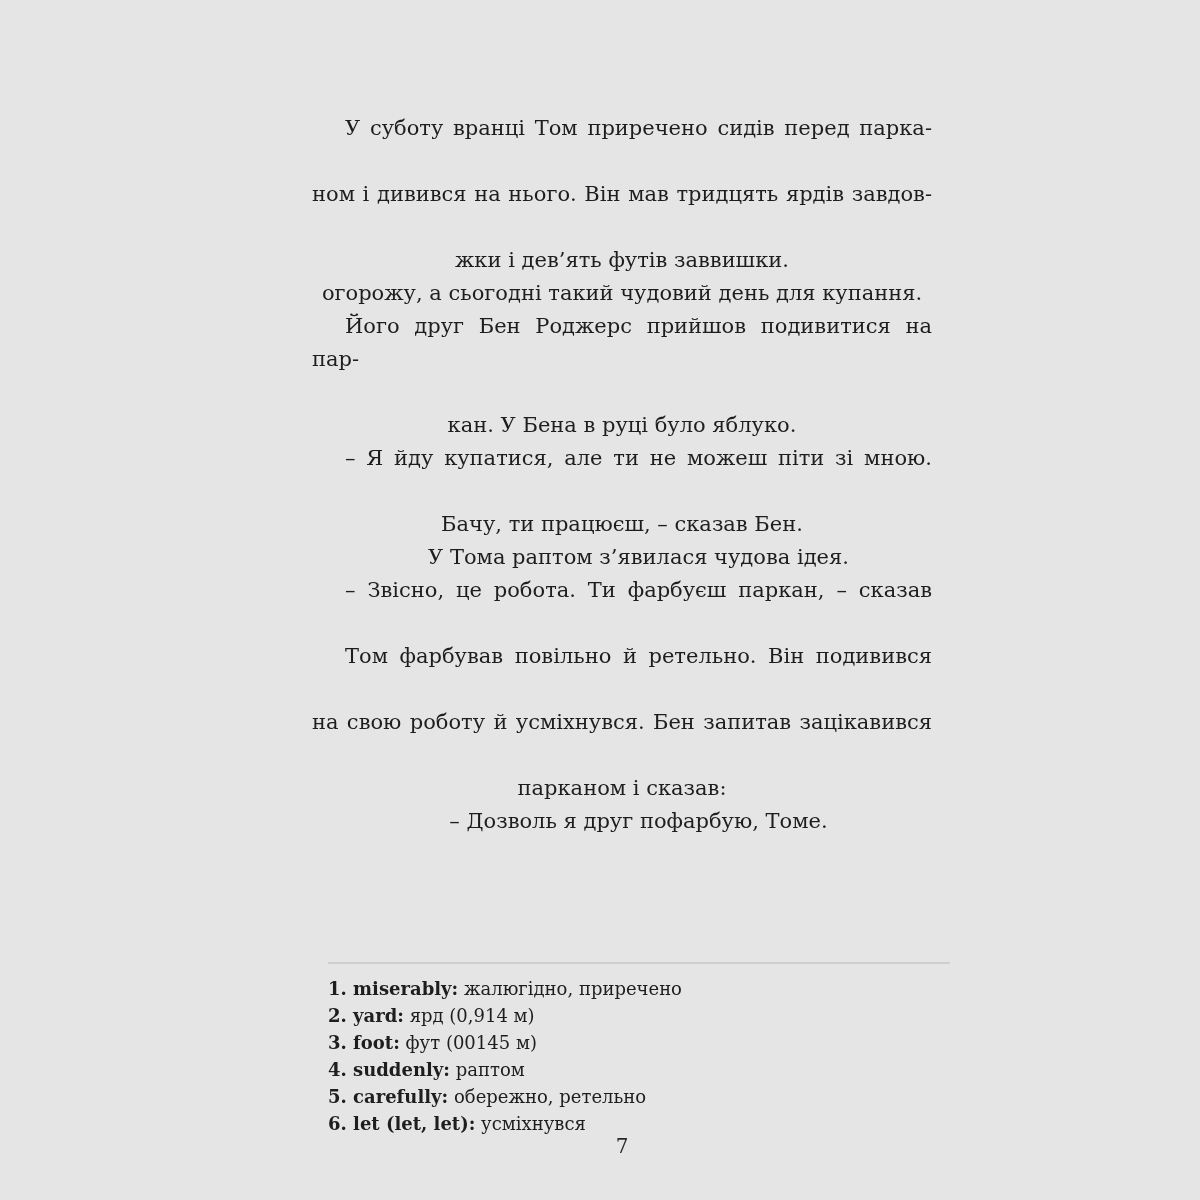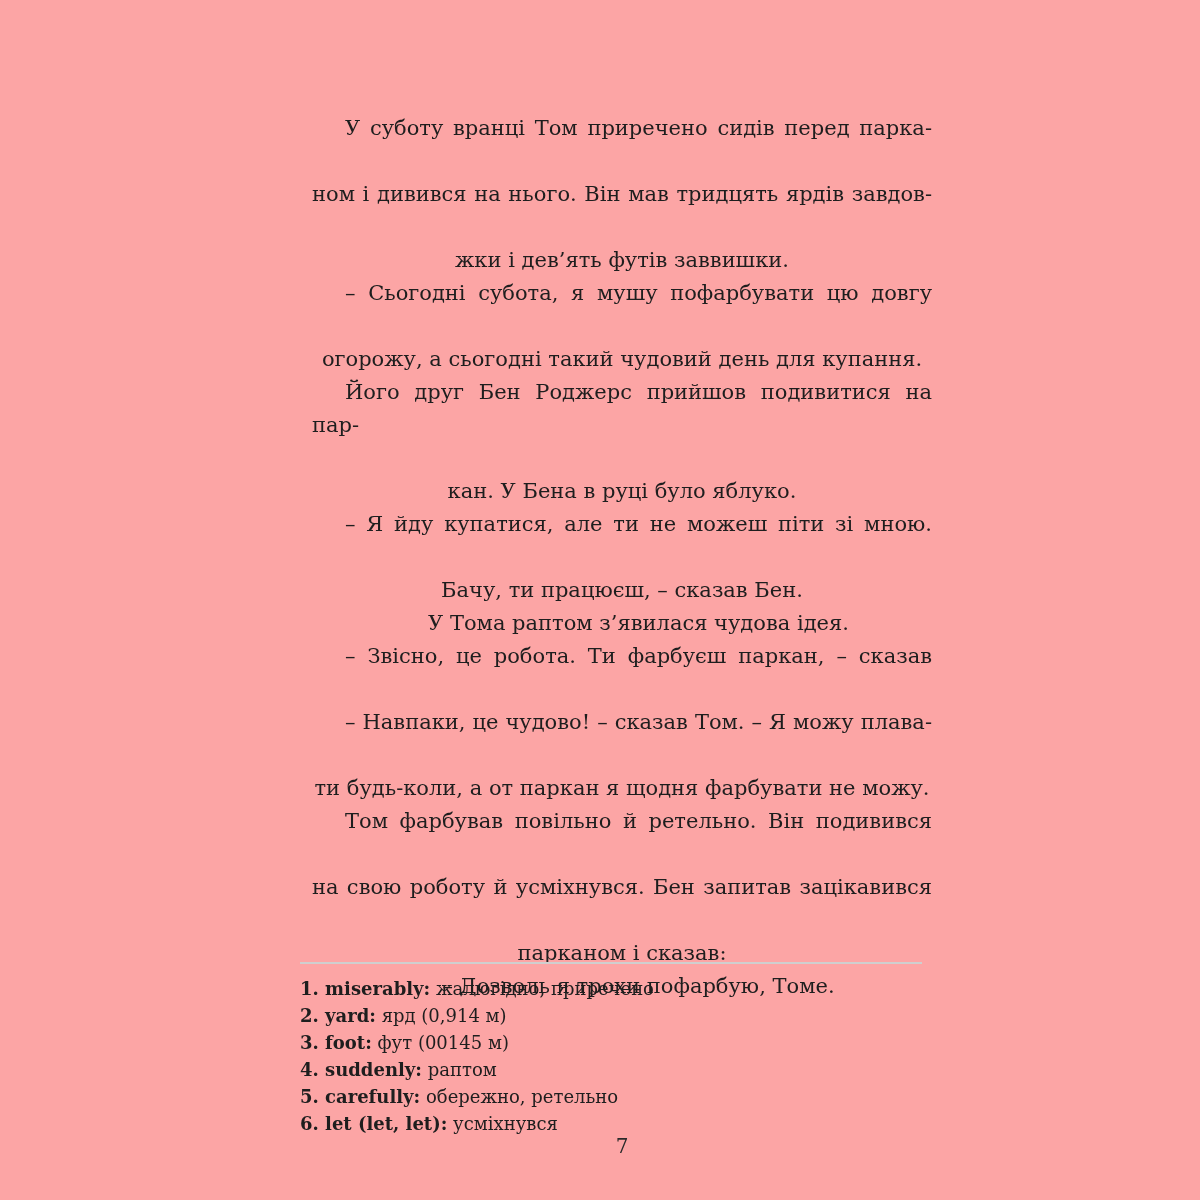--- a/index.html
+++ b/index.html
@@ -4,21 +4,21 @@
 <style>
   html, body {
     margin: 0;
     padding: 0;
     background: #ffffff;
   }
   .page {
     position: relative;
     width: 1200px;
     height: 1200px;
-    background: #fca5a5;
+    background: #e5e5e5;
     overflow: hidden;
     font-family: "DejaVu Serif", "Liberation Serif", serif;
     color: #1e1e1e;
   }
   
   .text-block {
     position: absolute;
     left: 312px;
     top: 112px;
     width: 620px;
@@ -39,21 +39,21 @@
     display: inline-block;
     width: 100%;
     height: 0;
   }
   .line.first {
     text-indent: 33px;
   }
   
   .footnotes {
     position: absolute;
-    left: 300px;
+    left: 328px;
     top: 962px;
     width: 622px;
   }
   .footnote-rule {
     border: 0;
     border-top: 2px solid #cfcfcf;
     margin: 0 0 11px 0;
   }
   .footnote {
     font-size: 18px;
@@ -79,48 +79,43 @@
 
 <div class="page">
 
   <div class="text-block" id="story-text">
       <div class="paragraph">
         <div class="line first justify">У суботу вранці Том приречено сидів перед парка-</div>
         <div class="line justify">ном і дивився на нього. Він мав тридцять ярдів завдов-</div>
         <div class="line">жки і дев’ять футів заввишки.</div>
       </div>
       <div class="paragraph">
-        <div class="line first justify">– Сьогодні субота, я мушу пофарбувати цю довгу</div>
         <div class="line">огорожу, а сьогодні такий чудовий день для купання.</div>
       </div>
       <div class="paragraph">
         <div class="line first justify">Його друг Бен Роджерс прийшов подивитися на пар-</div>
         <div class="line">кан. У Бена в руці було яблуко.</div>
       </div>
       <div class="paragraph">
         <div class="line first justify">– Я йду купатися, але ти не можеш піти зі мною.</div>
         <div class="line">Бачу, ти працюєш, – сказав Бен.</div>
       </div>
       <div class="paragraph">
         <div class="line first">У Тома раптом з’явилася чудова ідея.</div>
       </div>
       <div class="paragraph">
         <div class="line first justify">– Звісно, це робота. Ти фарбуєш паркан, – сказав</div>
       </div>
       <div class="paragraph">
-        <div class="line first justify">– Навпаки, це чудово! – сказав Том. – Я можу плава-</div>
-        <div class="line">ти будь-коли, а от паркан я щодня фарбувати не можу.</div>
-      </div>
-      <div class="paragraph">
         <div class="line first justify">Том фарбував повільно й ретельно. Він подивився</div>
         <div class="line justify">на свою роботу й усміхнувся. Бен запитав зацікавився</div>
         <div class="line">парканом і сказав:</div>
       </div>
       <div class="paragraph">
-        <div class="line first">– Дозволь я трохи пофарбую, Томе.</div>
+        <div class="line first">– Дозволь я друг пофарбую, Томе.</div>
       </div>
     </div>
 
   <div class="footnotes">
     <hr class="footnote-rule">
     <div id="footnote-list">
         <div class="footnote"><span class="term">1. miserably:</span> <span> жалюгідно, приречено</span></div>
         <div class="footnote"><span class="term">2. yard:</span> <span> ярд (0,914 м)</span></div>
         <div class="footnote"><span class="term">3. foot:</span> <span> фут (00145 м)</span></div>
         <div class="footnote"><span class="term">4. suddenly:</span> <span> раптом</span></div>

